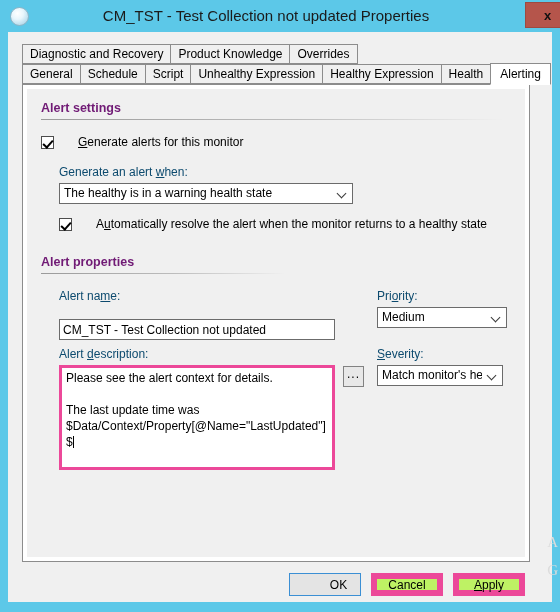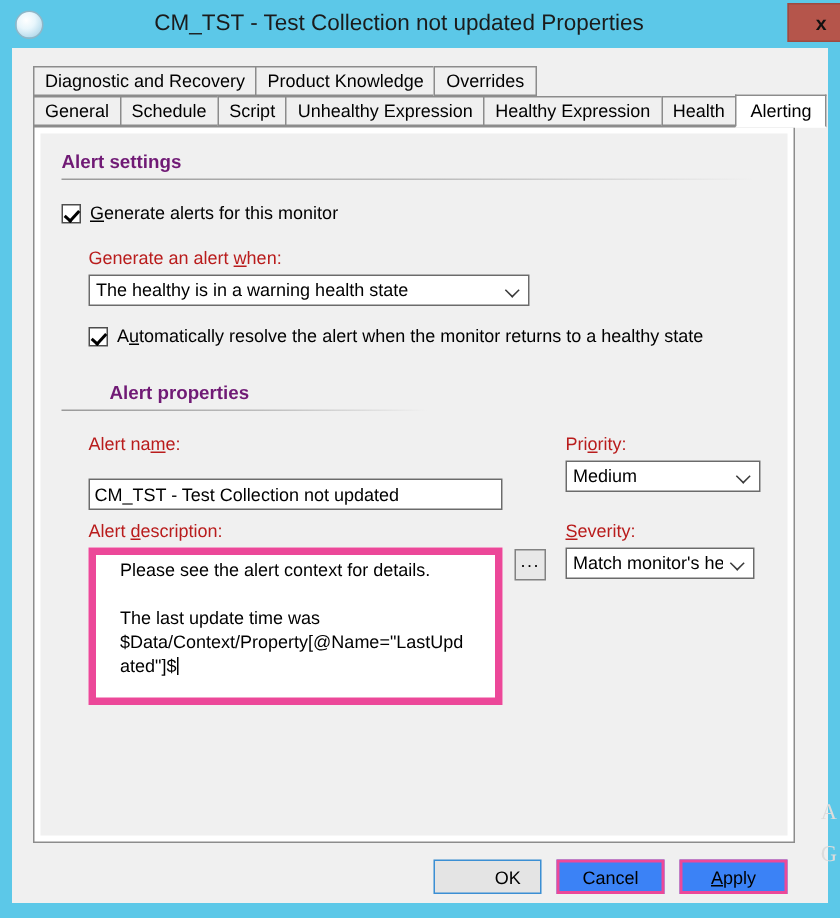--- a/index.html
+++ b/index.html
@@ -141,21 +141,21 @@
   .section-rule {
     position: absolute;
     height: 1px;
     background: linear-gradient(to right, #9a9a9a 0%, #bdbdbd 55%, #f0f0f0 100%);
   }
 
   
   .lbl {
     position: absolute;
     font-size: 12px;
-    color: #b91c1c;
+    color: #0c4a6e;
     white-space: nowrap;
   }
   .u { text-decoration: underline; }
 
   
   .cb-row { position: absolute; display: flex; align-items: center; }
   .cb-box {
     width: 13px; height: 13px;
     background: #fff;
     border: 1px solid #4d4d4d;
@@ -167,21 +167,21 @@
   .cb-box::after {
     content: "";
     position: absolute;
     left: 3px; top: 1px;
     width: 4px; height: 8px;
     border: solid #000;
     border-width: 0 2px 2px 0;
     transform: rotate(42deg);
   }
   .cb-label {
-    margin-left: 6px;
+    margin-left: 24px;
     font-size: 12px;
     white-space: nowrap;
     cursor: pointer;
   }
 
   
   .combo {
     position: absolute;
     background: #fff;
     border: 1px solid #6b6b6b;
@@ -225,25 +225,25 @@
     font-size: 12px;
     line-height: 17px;
     padding: 2px 3px;
     color: #000;
     overflow: hidden;
     cursor: text;
   }
   .textarea {
     position: absolute;
     background: #fff;
-    border: 5px solid #ec4899;
+    border: 3px solid #ec4899;
     box-sizing: border-box;
     font-size: 12px;
     line-height: 16px;
-    padding: 2px 16px;
+    padding: 2px 4px;
     color: #000;
     overflow: hidden;
     white-space: pre-wrap;
     word-break: break-word;
     cursor: text;
   }
   .caret {
     display: inline-block;
     width: 1px;
     height: 12px;
@@ -265,22 +265,22 @@
     letter-spacing: 1px;
     line-height: 6px;
     padding-bottom: 5px;
     cursor: pointer;
   }
 
   
   .btn {
     position: absolute;
     height: 23px;
-    background: #3b82f6;
-    border: 2px solid #ec4899;
+    background: #bef264;
+    border: 6px solid #ec4899;
     box-sizing: border-box;
     font-size: 12px;
     display: flex;
     align-items: center;
     justify-content: center;
     cursor: pointer;
     color: #000;
   }
   .btn.default {
     border: 1px solid #3b8fd4;
@@ -343,21 +343,21 @@
         <div class="combo" style="left:32px; top:94px; width:294px;">
           <div class="val">The healthy is in a warning health state</div>
           <div class="chev"></div>
         </div>
 
         <div class="cb-row" style="left:32px; top:128px;">
           <div class="cb-box"></div>
           <div class="cb-label"><span>A</span><span class="u">u</span><span>tomatically resolve the alert when the monitor returns to a healthy state</span></div>
         </div>
 
-        <div class="section-header" style="left:14px; top:166px;margin-left:32px;">Alert properties</div>
+        <div class="section-header" style="left:14px; top:166px;">Alert properties</div>
         <div class="section-rule" style="left:14px; top:184px; width:244px;"></div>
 
         <div class="lbl" style="left:32px; top:200px;"><span>Alert na</span><span class="u">m</span><span>e:</span></div>
 
         <div class="textbox" style="left:32px; top:218px; width:276px; height:21px;margin-top:12px;">CM_TST - Test Collection not updated</div>
 
         <div class="lbl" style="left:350px; top:200px;"><span>Pri</span><span class="u">o</span><span>rity:</span></div>
 
         <div class="combo" style="left:350px; top:218px; width:130px;">
           <div class="val">Medium</div>

